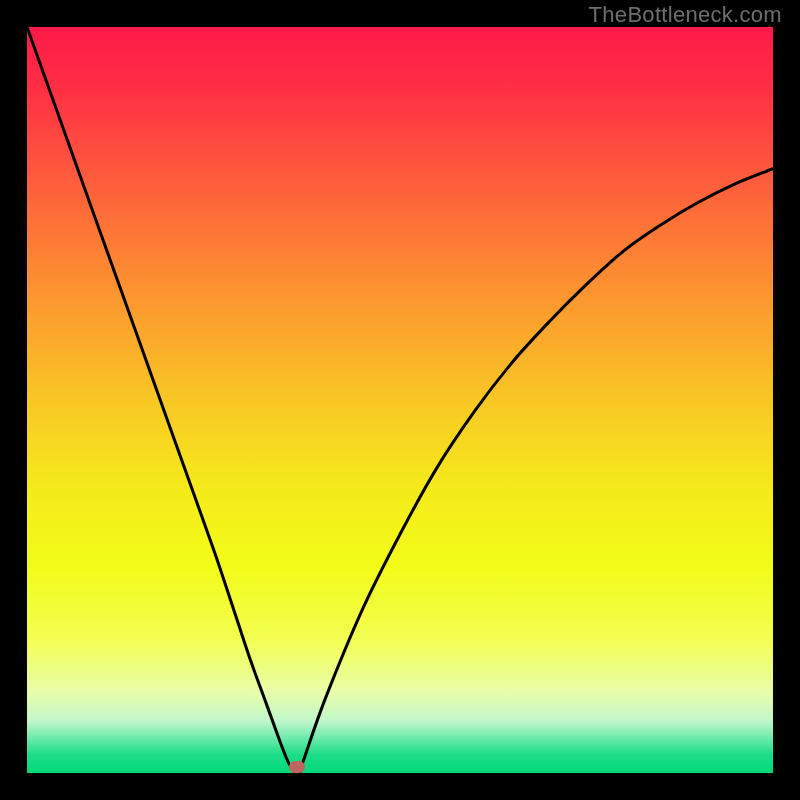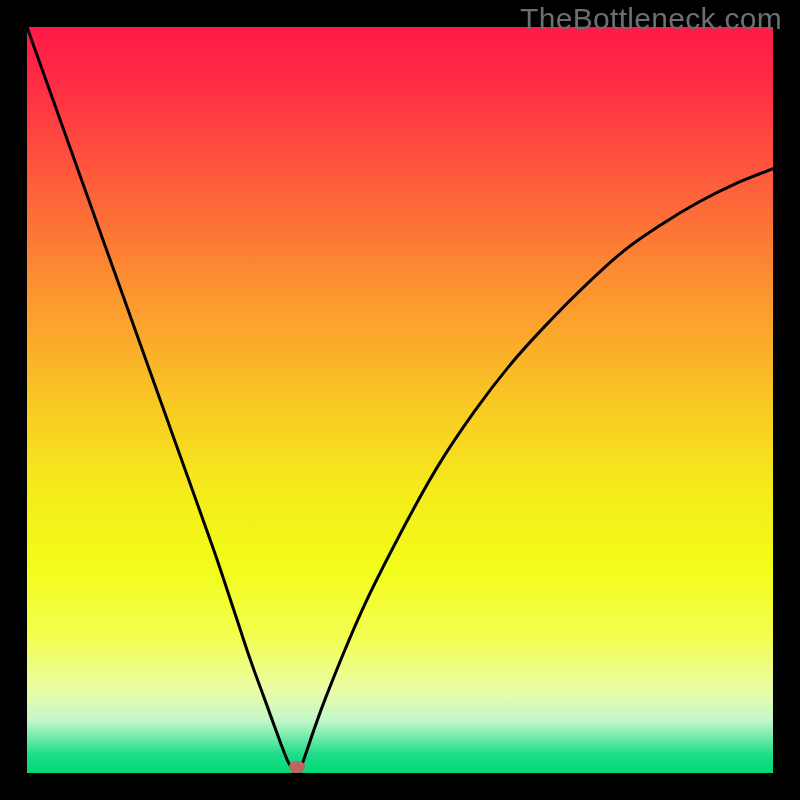--- a/index.html
+++ b/index.html
@@ -17,21 +17,21 @@
     top: 0;
     width: 800px;
     height: 800px;
     background: #000;
   }
   .watermark {
     position: absolute;
     top: 2px;
     right: 18px;
     color: #6e6e6e;
-    font-size: 30px;
+    font-size: 22px;
     font-weight: 500;
     letter-spacing: 0.3px;
     z-index: 10;
   }
   .plot-area {
     position: absolute;
     left: 27px;
     top: 27px;
     width: 746px;
     height: 746px;

